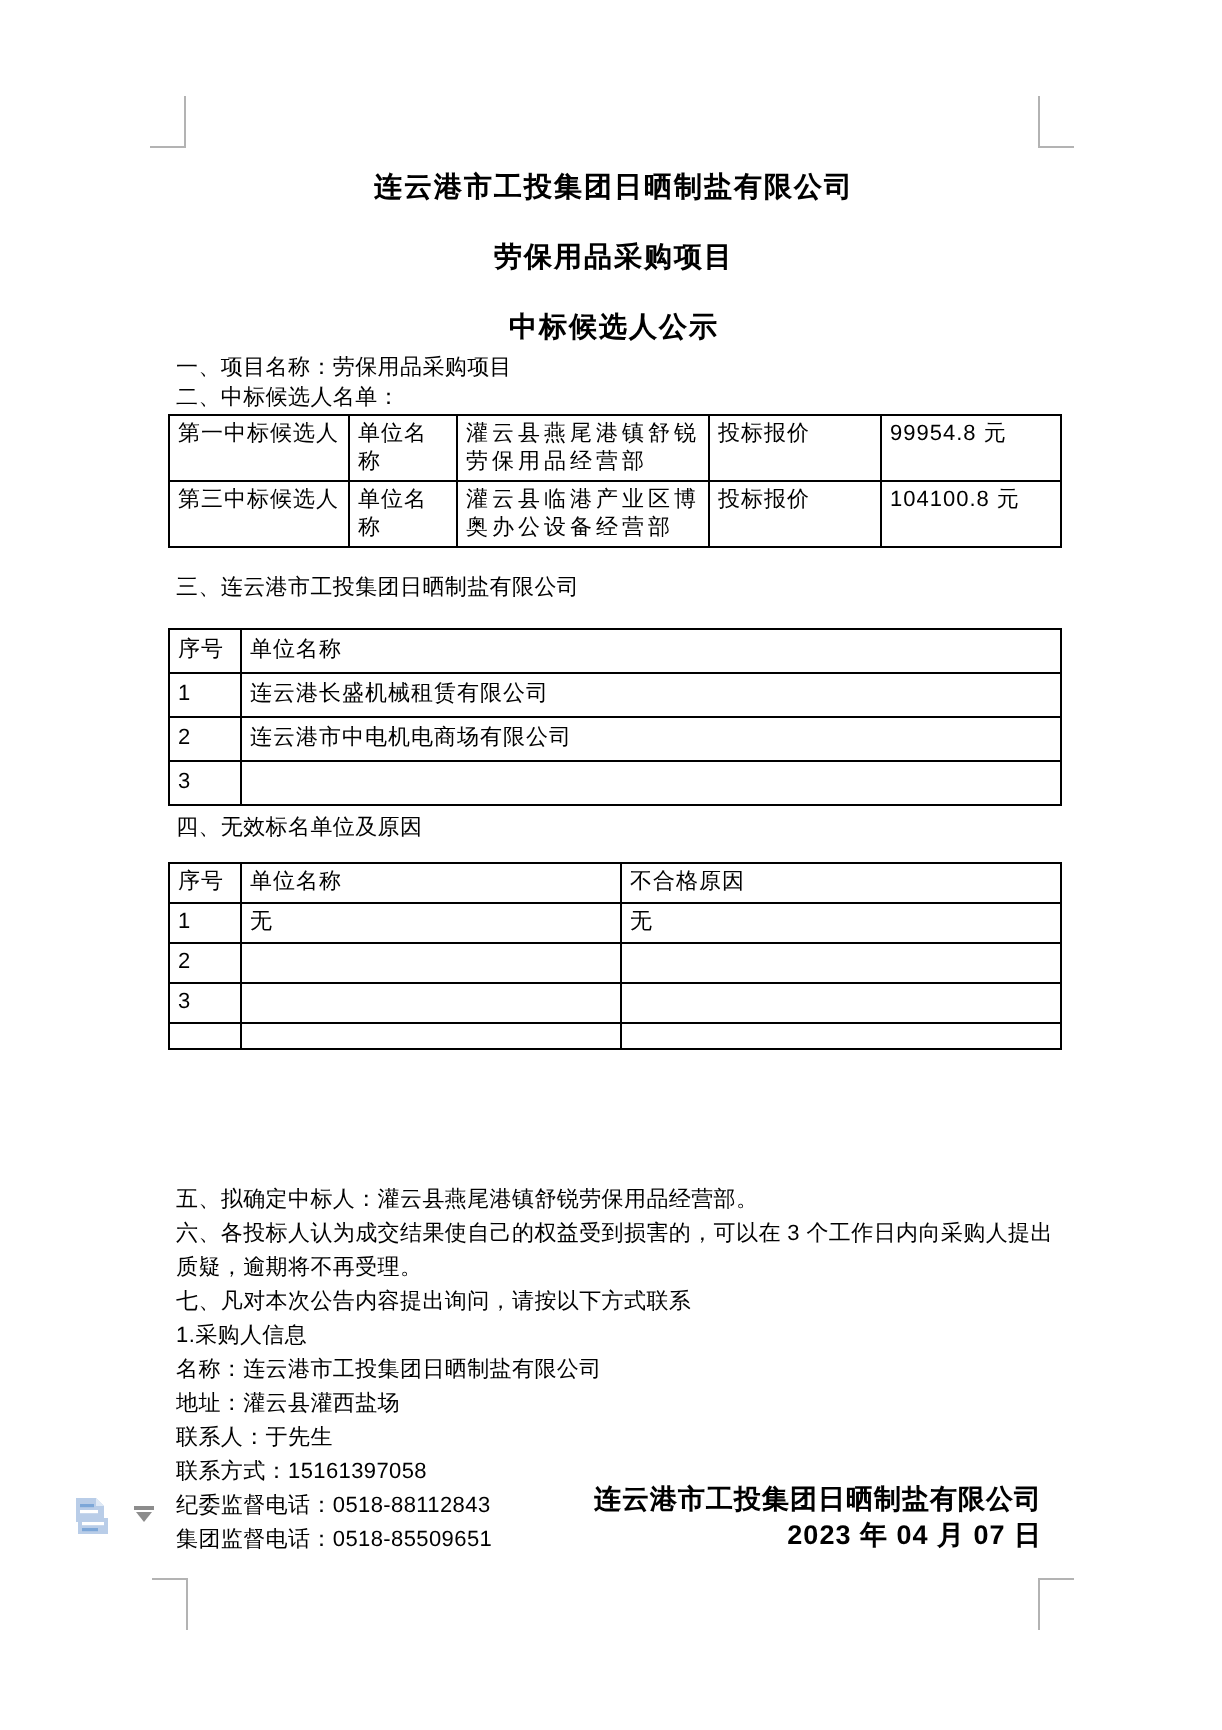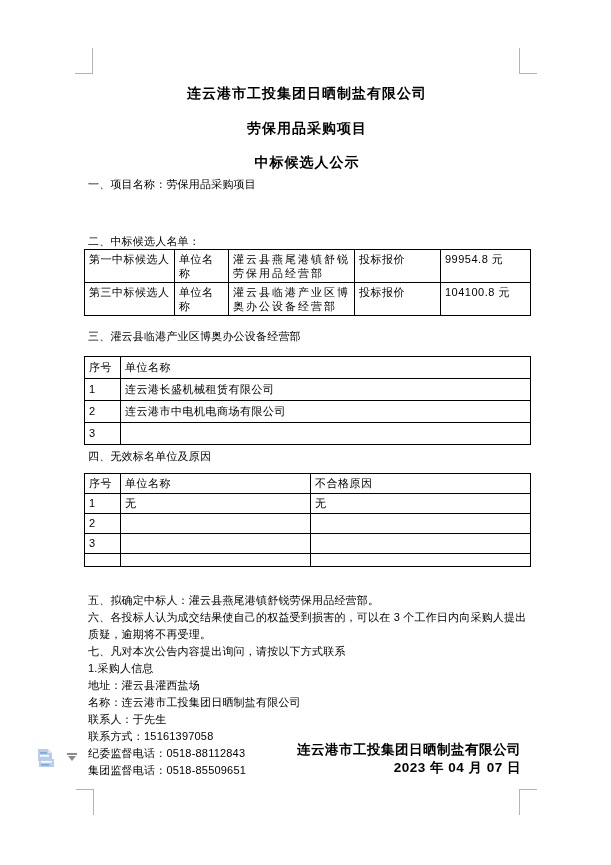--- a/index.html
+++ b/index.html
@@ -13,23 +13,23 @@
   .crop.tr{left:519px;top:48px;border-left:1px solid #b3b3b3;border-bottom:1px solid #b3b3b3;}
   .crop.bl{left:76px;top:789px;border-right:1px solid #b3b3b3;border-top:1px solid #b3b3b3;}
   .crop.br{left:519px;top:789px;border-left:1px solid #b3b3b3;border-top:1px solid #b3b3b3;}
   .paste-btn{position:absolute;left:36px;top:748px;width:44px;height:24px;cursor:pointer;}
   .paste-btn .arrow{position:absolute;left:32px;top:8px;width:0;height:0;
     border-left:4px solid transparent;border-right:4px solid transparent;border-top:5px solid #8c8c8c;}
   .paste-btn .arrow-bar{position:absolute;left:31px;top:5px;width:10px;height:2px;background:#8c8c8c;}
   
   .content{position:absolute;left:84px;top:84px;width:446px;}
   .title{font-size:14px;font-weight:bold;text-align:center;line-height:18px;margin:0 0 17px 0;letter-spacing:1px;}
-  .title.last{margin-bottom:5px;font-family:Liberation Serif, serif;}
+  .title.last{margin-bottom:5px;}
   p{margin:0;font-size:11px;line-height:15px;letter-spacing:0.2px;}
-  .p-num{margin-left:4px;margin-top:42px;}
+  .p-num{margin-left:4px;}
   .mt5{margin-top:5px;} .mt13{margin-top:13px;} .mt4{margin-top:4px;}
   table{border-collapse:collapse;table-layout:fixed;width:446px;}
   td{border:1px solid #000;font-size:11px;vertical-align:top;overflow:hidden;
      padding:2px 4px;line-height:14px;letter-spacing:0.5px;word-break:break-all;}
   .t1{margin-top:0px;border-radius:16px;}
   .t1 td{height:28px;}
   .t1 .company{letter-spacing:2px;}
   .t2{margin-top:12px;}
   .t2 td{padding:3px 4px;line-height:15px;height:15px;}
   .t2 .center{text-align:left;}
@@ -92,21 +92,21 @@
     <tr>
       <td>第三中标候选人</td>
       <td>单位名称</td>
       <td class="company">灌云县临港产业区博奥办公设备经营部</td>
       <td>投标报价</td>
       <td>104100.8 元</td>
     </tr>
   </tbody>
     </table>
 
-  <p class="p-num mt13">三、灌云县临港产业区博奥办公设备经营部</p>
+  <p class="p-num mt13">三、连云港市工投集团日晒制盐有限公司</p>
 
   <table class="t2">
     <colgroup>
         <col style="width:36px">
         <col style="width:410px">
       </colgroup>
     <tbody>
         <tr>
       <td>序号</td>
       <td>单位名称</td>
@@ -162,22 +162,22 @@
     </tr>
   </tbody>
     </table>
 </div>
 
 <div class="block-b">
   <p>五、拟确定中标人：灌云县燕尾港镇舒锐劳保用品经营部。</p>
   <p>六、各投标人认为成交结果使自己的权益受到损害的，可以在 3 个工作日内向采购人提出质疑，逾期将不再受理。</p>
   <p>七、凡对本次公告内容提出询问，请按以下方式联系</p>
   <p>1.采购人信息</p>
+  <p>名称：连云港市工投集团日晒制盐有限公司</p>
   <p>地址：灌云县灌西盐场</p>
-  <p>名称：连云港市工投集团日晒制盐有限公司</p>
   <p>联系人：于先生</p>
   <p>联系方式：15161397058</p>
   <p>纪委监督电话：0518-88112843</p>
   <p>集团监督电话：0518-85509651</p>
 </div>
 
 <div class="signature">
   <p>连云港市工投集团日晒制盐有限公司</p>
   <p>2023 年 04 月 07 日</p>
 </div>

